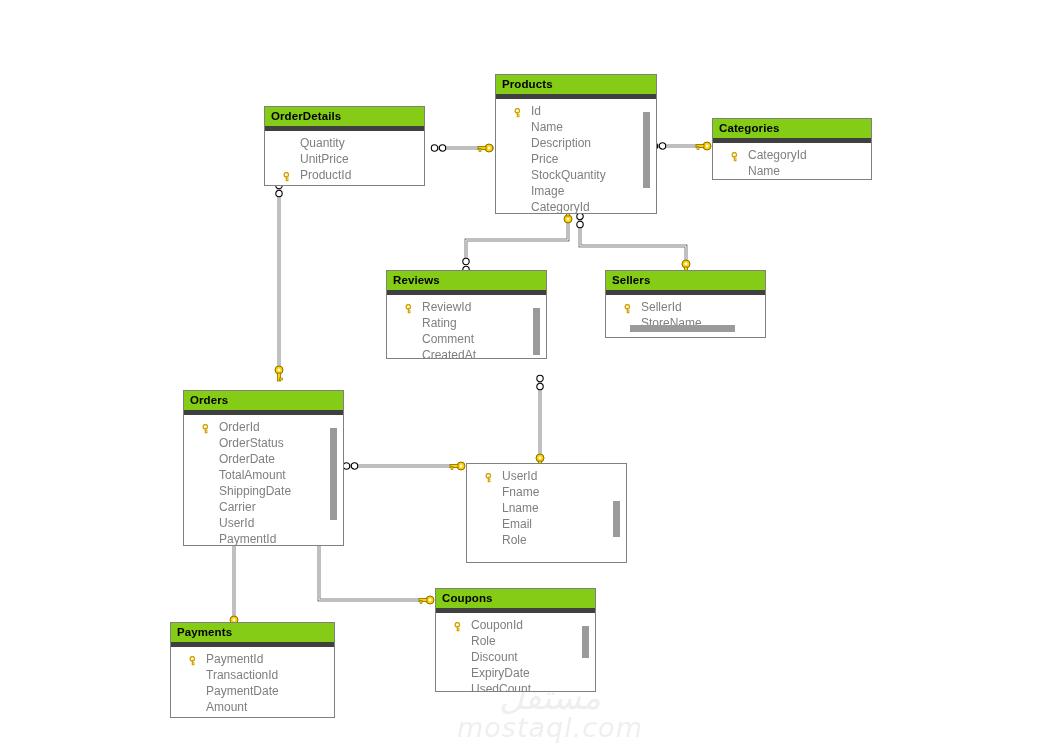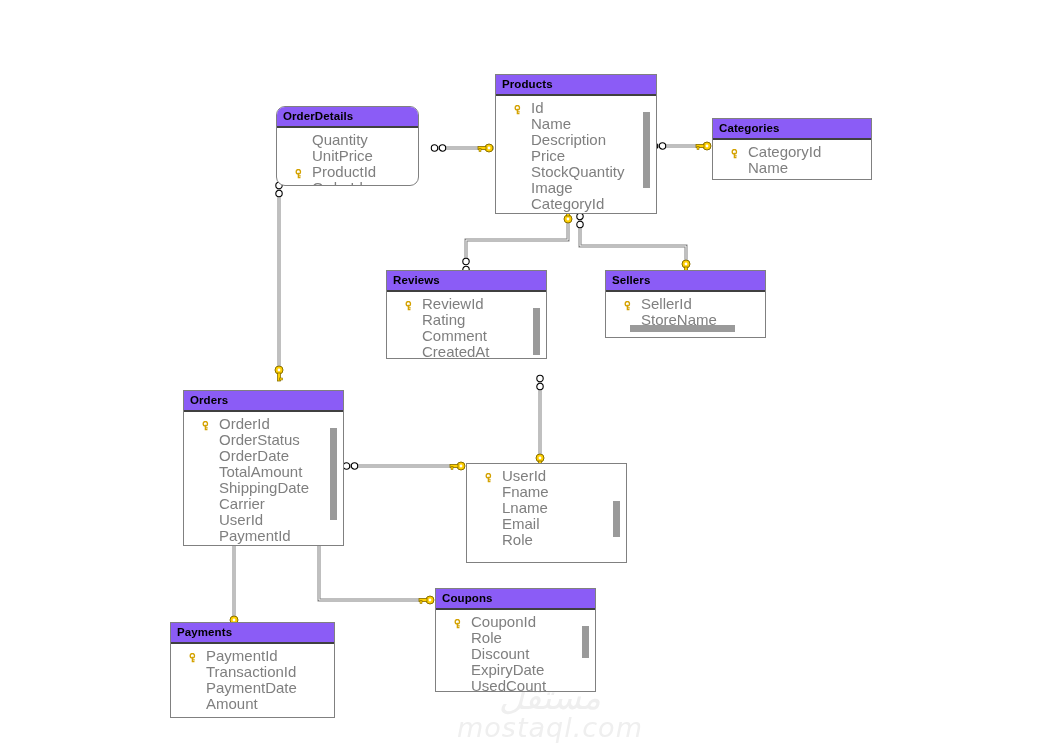--- a/index.html
+++ b/index.html
@@ -27,42 +27,42 @@
     border: 1px solid #808080;
     box-sizing: border-box;
     z-index: 5;
     overflow: hidden;
   }
   .entity-title {
     font-size: 11.5px;
     font-weight: bold;
     color: #000000;
     padding: 3px 0 3px 6px;
-    border-bottom: 2px solid #404040;
-    background: #8b5cf6;
+    border-bottom: 5px solid #404040;
+    background: #84cc16;
     line-height: 13px;
     letter-spacing: 0.1px;
     white-space: nowrap;
   }
   .entity-body {
     position: relative;
   }
   .field-row {
     position: relative;
     height: 16px;
     line-height: 16px;
     font-size: 10.5px;
     color: #7f7f7f;
     white-space: nowrap;
   }
   .field-name {
     position: absolute;
     left: 35px;
     top: 0;
-    font-size: 15px;
+    font-size: 12px;
     color: #7f7f7f;
   }
   .key-icon {
     position: absolute;
     left: 18px;
     top: 3px;
     width: 10px;
     height: 10px;
   }
   .vscroll {
@@ -238,21 +238,21 @@
         </div>
         <div class="field-row">
           <span class="field-name">CategoryId</span>
         </div>
         <div class="field-row">
           <span class="field-name">SellerId</span>
         </div>
       </div>
       <div class="vscroll" style="right: 6px; top: 37px; height: 76px;"></div>
     </div>
-    <div class="entity" style="left: 276px; top: 106px; width: 143px; height: 80px; border-radius: 9px;">
+    <div class="entity" style="left: 264px; top: 106px; width: 161px; height: 80px;">
       <div class="entity-title">OrderDetails</div>
       <div class="entity-body" style="padding-top: 4px;">
         <div class="field-row">
           <span class="field-name">Quantity</span>
         </div>
         <div class="field-row">
           <span class="field-name">UnitPrice</span>
         </div>
         <div class="field-row">
           <span class="key-icon"><svg viewBox="0 0 12 12" width="10" height="10">

